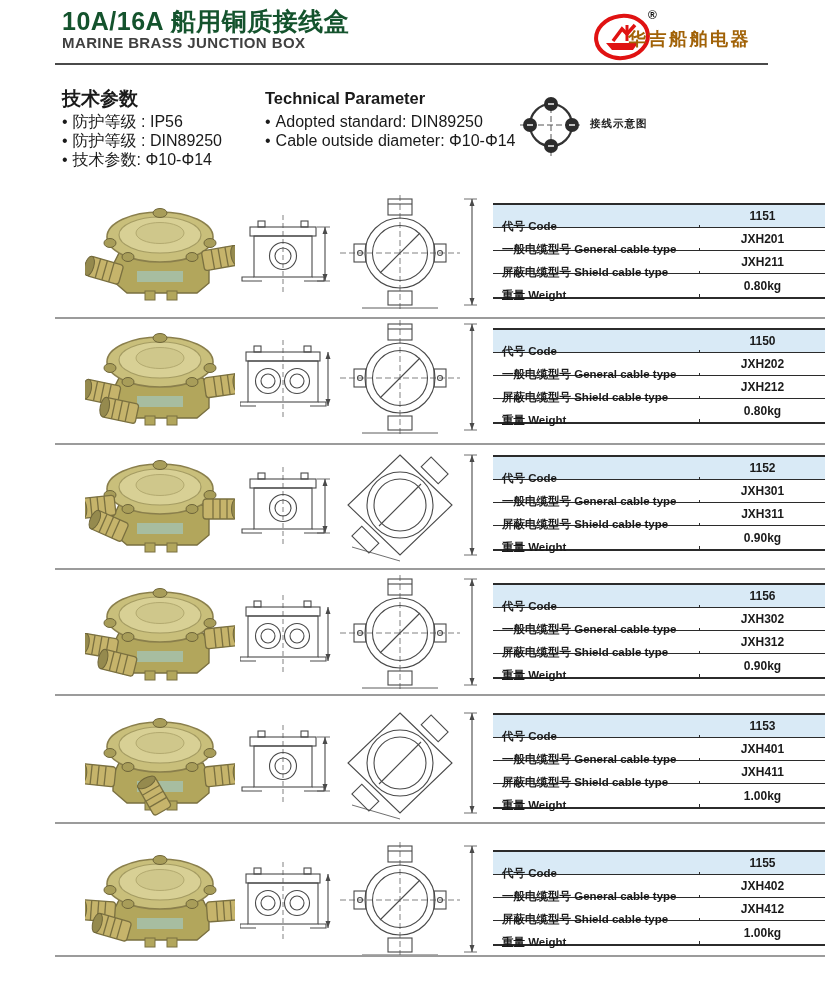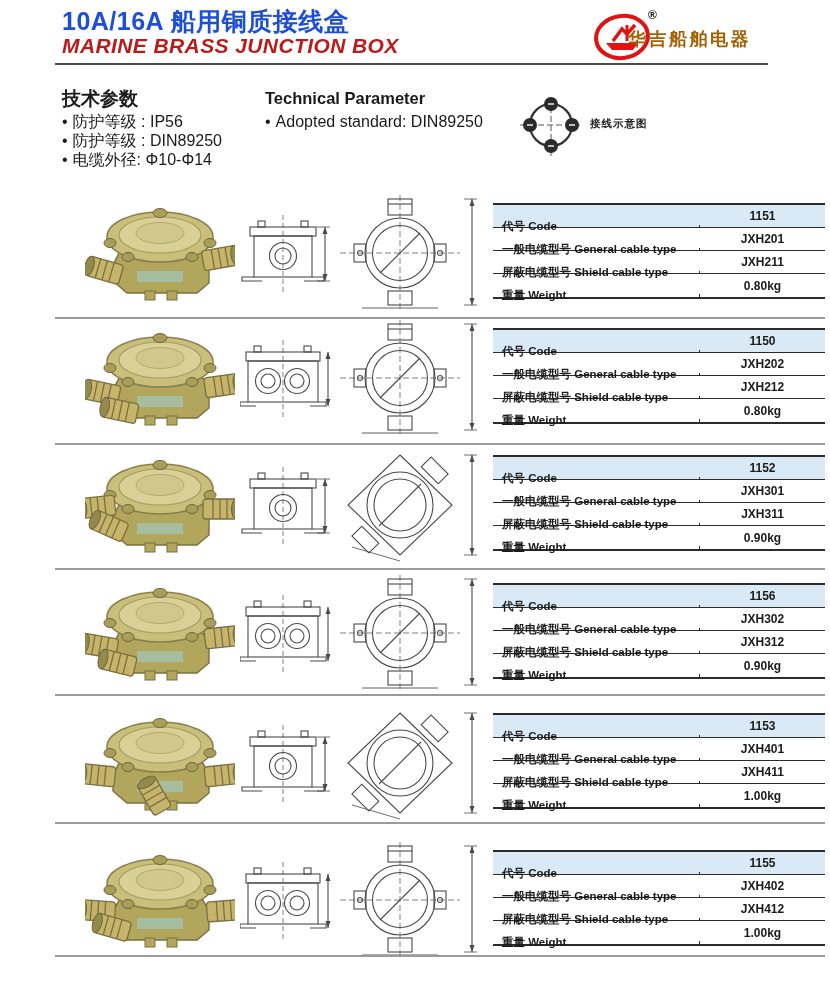--- a/index.html
+++ b/index.html
@@ -1,22 +1,22 @@
 <!DOCTYPE html>
 <html><head>
 <meta charset="utf-8">
 <style>
   * { margin:0; padding:0; box-sizing:border-box; }
   html,body { background:#ffffff; }
   body { width:830px; height:990px; position:relative; font-family:"Liberation Sans", sans-serif; color:#1a1a1a; }
   .abs { position:absolute; }
 
   
-  .title-cn { left:62px; top:5px; font-size:25px; font-weight:bold; color:#1d4ed8; letter-spacing:0.5px; white-space:nowrap; }
-  .title-en { left:62px; top:34px; font-size:21px; font-weight:bold; color:#b91c1c; letter-spacing:0.4px; white-space:nowrap;font-style:italic; }
+  .title-cn { left:62px; top:5px; font-size:25px; font-weight:bold; color:#14532d; letter-spacing:0.5px; white-space:nowrap; }
+  .title-en { left:62px; top:34px; font-size:15px; font-weight:bold; color:#404040; letter-spacing:0.4px; white-space:nowrap; }
   .logo-box { left:593px; top:11px; width:60px; height:52px; }
   .reg-mark { left:648px; top:8px; font-size:12px; font-weight:bold; color:#111; }
   .brand-name { left:628px; top:27px; font-size:18px; font-weight:bold; color:#a16207; letter-spacing:2.5px; white-space:nowrap; }
   .header-rule { left:55px; top:63px; width:713px; height:2px; background:#4a4a4a; }
 
   
   .tp-cn-h { left:62px; top:86px; font-size:19px; font-weight:bold; }
   .tp-en-h { left:265px; top:89px; font-size:16.5px; font-weight:bold; }
   .tp-list { font-size:16px; font-weight:normal; line-height:19px; }
   .tp-list-cn { left:62px; top:112px; }
@@ -158,25 +158,26 @@
   </svg>
 </div>
 <div class="abs reg-mark">®</div>
 <div class="abs brand-name">华吉船舶电器</div>
 <div class="abs header-rule"></div>
 
 <div class="abs tp-cn-h">技术参数</div>
 <div class="abs tp-list tp-list-cn">
   <div class="tp-item">防护等级 : IP56</div>
   <div class="tp-item">防护等级 : DIN89250</div>
-  <div class="tp-item">电缆外径: Φ10-Φ14</div>
+  <div class="tp-item">技术参数: Φ10-Φ14</div>
 </div>
 <div class="abs tp-en-h">Technical Parameter</div>
 <div class="abs tp-list tp-list-en">
   <div class="tp-item">Adopted standard: DIN89250</div>
+  <div class="tp-item">Cable outside diameter: Φ10-Φ14</div>
 </div>
 
 <div class="abs schematic">
   <svg viewBox="0 0 66 62" width="66" height="62">
     <line x1="2" y1="29" x2="64" y2="29" stroke="#555" stroke-width="1" stroke-dasharray="6 3"></line>
     <line x1="33" y1="2" x2="33" y2="60" stroke="#555" stroke-width="1" stroke-dasharray="6 3"></line>
     <circle cx="33" cy="29" r="21" fill="none" stroke="#333" stroke-width="2.2"></circle>
     <circle cx="33" cy="8" r="7" fill="#2b2b2b"></circle>
       <line x1="30" y1="8" x2="36" y2="8" stroke="#fff" stroke-width="1.4"></line>
     <circle cx="33" cy="50" r="7" fill="#2b2b2b"></circle>

